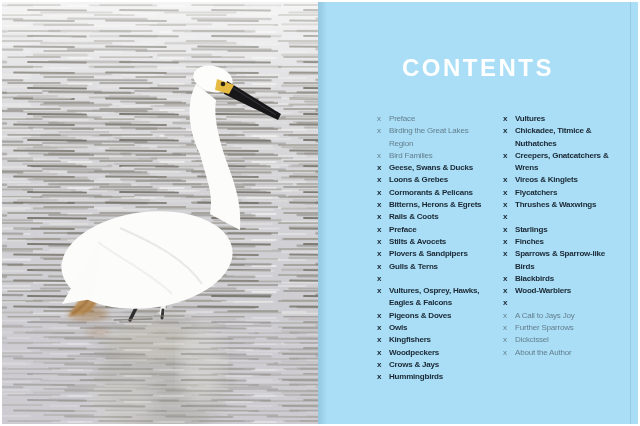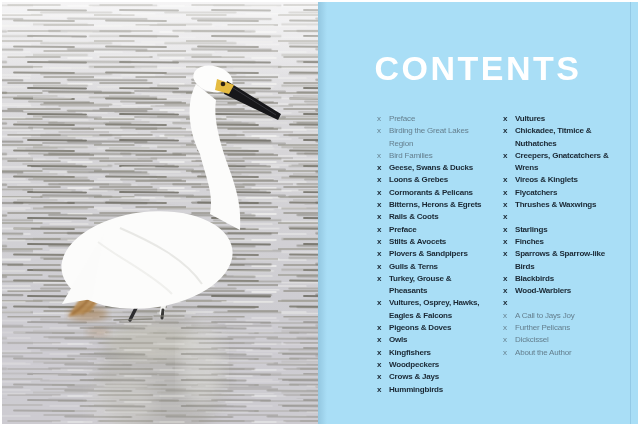--- a/index.html
+++ b/index.html
@@ -23,21 +23,21 @@
     background:linear-gradient(to right,rgba(60,105,135,.20),rgba(60,105,135,0));
   }
   .page-edge-line{
     position:absolute;right:7px;top:0;width:1px;height:100%;
     background:rgba(110,165,200,.35);
   }
   .contents-title{
     position:absolute;left:0;top:51px;width:100%;
     text-align:center;
     color:var(--c-title,#fff);
-    font-size:34px;font-weight:700;letter-spacing:2.5px;line-height:30px;
+    font-size:24px;font-weight:700;letter-spacing:2.5px;line-height:30px;
   }
   .toc-col{position:absolute;top:111px;}
   .toc-col-left{left:59px;width:126px;}
   .toc-col-right{left:185px;width:135px;}
   .toc-item{
     display:flex;align-items:flex-start;
     font-size:8px;line-height:12.3px;font-weight:700;
     color:var(--c-entry_text,#1a2834);
     letter-spacing:-0.2px;
   }
@@ -206,22 +206,20 @@
           <span class="toc-label">Plovers &amp; Sandpipers</span>
         </div>
 
         <div class="toc-item bold">
           <span class="toc-page">x</span>
           <span class="toc-label">Gulls &amp; Terns</span>
         </div>
 
         <div class="toc-item bold">
           <span class="toc-page">x</span>
-          <span class="toc-label">Turkey, Grouse &amp;
-Pheasants</span>
         </div>
 
         <div class="toc-item bold">
           <span class="toc-page">x</span>
           <span class="toc-label">Vultures, Osprey, Hawks,
 Eagles &amp; Falcons</span>
         </div>
 
         <div class="toc-item bold">
           <span class="toc-page">x</span>
@@ -322,21 +320,21 @@
           <span class="toc-page">x</span>
         </div>
 
         <div class="toc-item muted">
           <span class="toc-page">x</span>
           <span class="toc-label">A Call to Jays Joy</span>
         </div>
 
         <div class="toc-item muted">
           <span class="toc-page">x</span>
-          <span class="toc-label">Further Pelicans</span>
+          <span class="toc-label">Further Sparrows</span>
         </div>
 
         <div class="toc-item muted">
           <span class="toc-page">x</span>
           <span class="toc-label">Dickcissel</span>
         </div>
 
         <div class="toc-item muted">
           <span class="toc-page">x</span>
           <span class="toc-label">About the Author</span>

